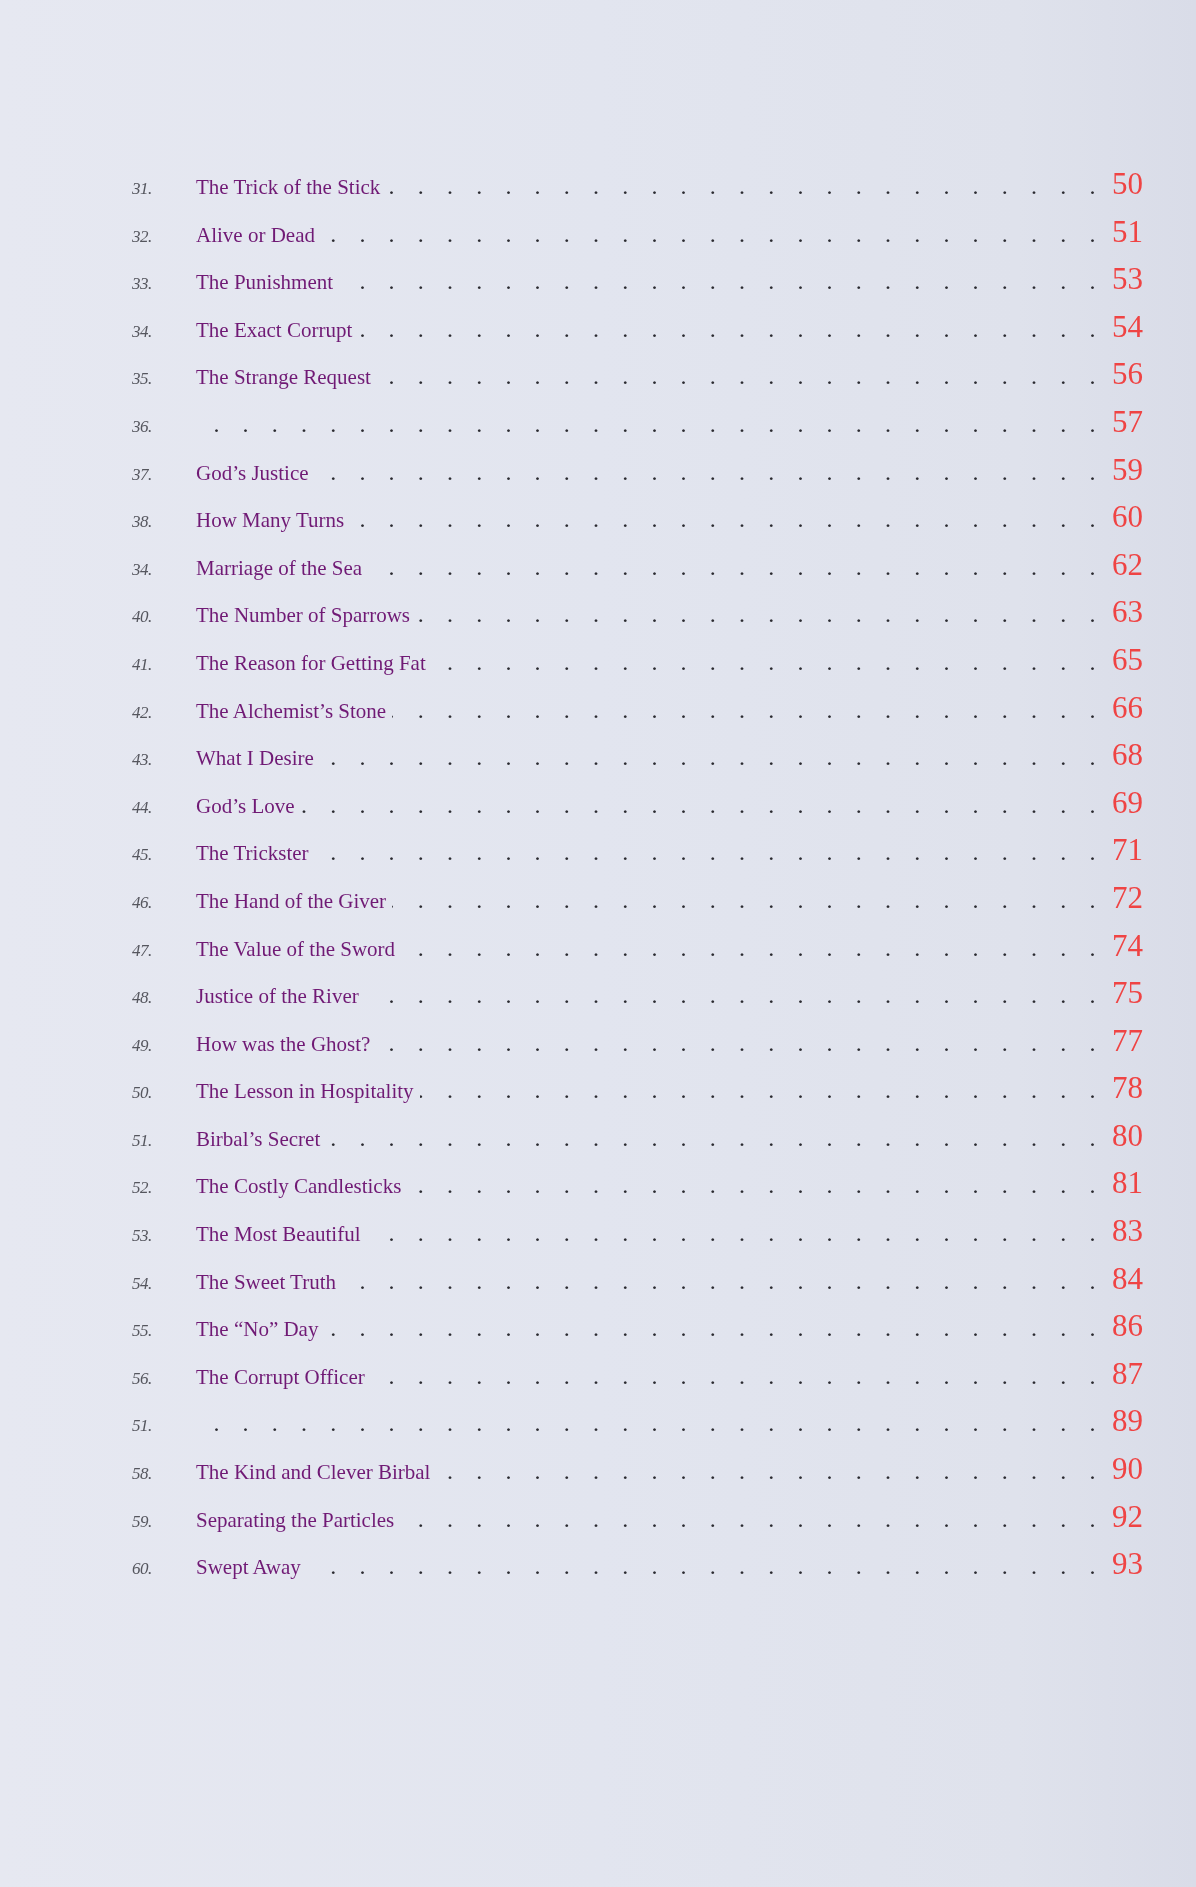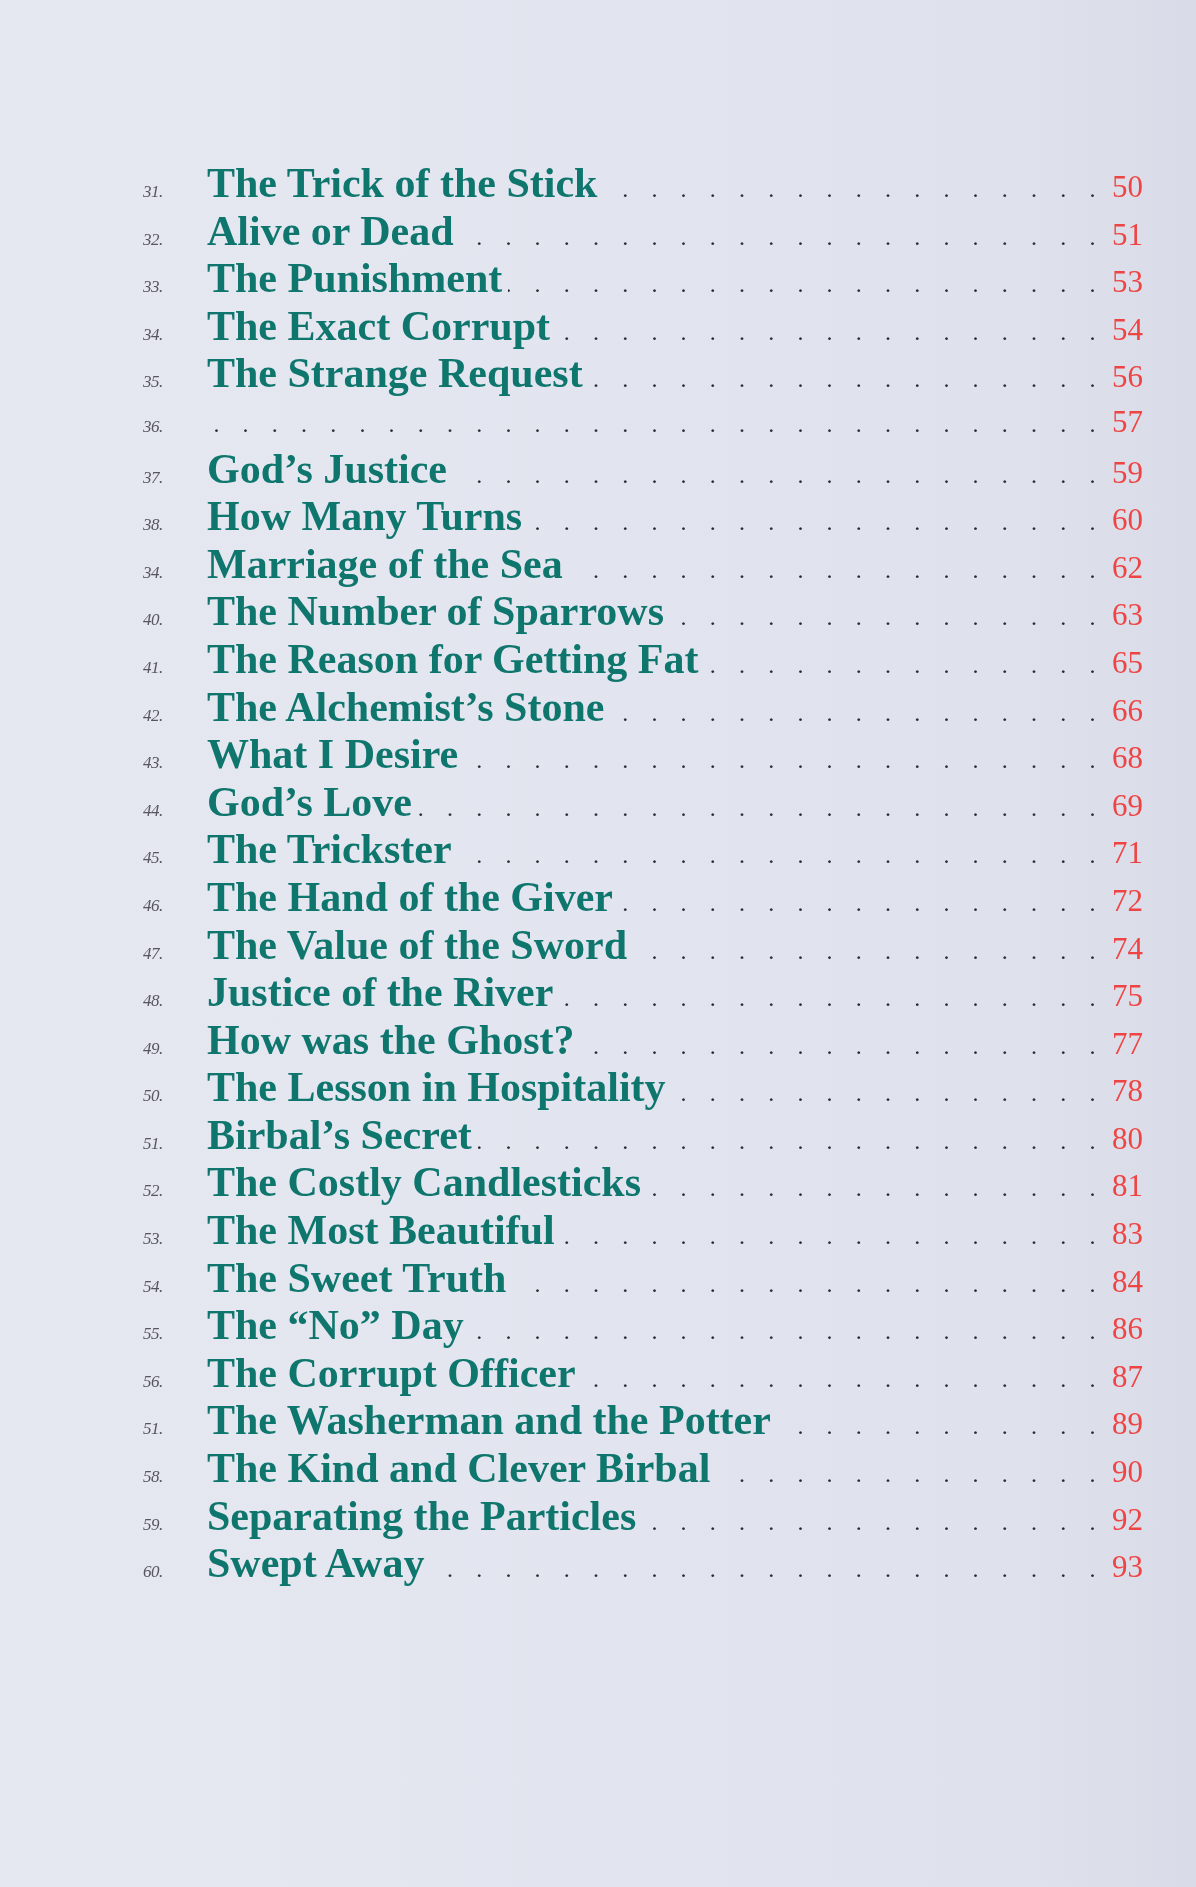--- a/index.html
+++ b/index.html
@@ -20,35 +20,33 @@
     left: 132px;
     top: 160px;
     width: 1018px;
   }
   .toc-row {
     display: flex;
     align-items: baseline;
     height: 47.6px;
     line-height: 47.6px;
     white-space: nowrap;
-    margin-left: 11px;
   }
   .num {
     width: 64px;
     flex: 0 0 64px;
     font-style: italic;
     font-size: 17px;
     color: #55565e;
     letter-spacing: -0.5px;
   }
   .title {
     flex: 0 0 auto;
-    font-size: 42px;
-    color: #0f766e;
-    font-weight: bold;
+    font-size: 21px;
+    color: #701a75;
   }
   .leader {
     flex: 1 1 auto;
     overflow: hidden;
     margin: 0 8px 0 6px;
     font-size: 24px;
     color: #2a2a30;
     letter-spacing: 8.6px;
     text-align: right;
     direction: rtl;
@@ -214,21 +212,20 @@
       <span class="page">86</span>
     </div>
   <div class="toc-row">
       <span class="num">56.</span>
       <span class="title">The Corrupt Officer</span>
       <span class="leader">. . . . . . . . . . . . . . . . . . . . . . . . . . . . . . . . . . . . . . . . . . . . . . . . . . . . . . . . . . . . . . . . . . . . . . . . . . . .</span>
       <span class="page">87</span>
     </div>
   <div class="toc-row">
       <span class="num">51.</span>
-      <span class="title">The Washerman and the Potter</span>
       <span class="leader">. . . . . . . . . . . . . . . . . . . . . . . . . . . . . . . . . . . . . . . . . . . . . . . . . . . . . . . . . . . . . . . . . . . . . . . . . . . .</span>
       <span class="page">89</span>
     </div>
   <div class="toc-row">
       <span class="num">58.</span>
       <span class="title">The Kind and Clever Birbal</span>
       <span class="leader">. . . . . . . . . . . . . . . . . . . . . . . . . . . . . . . . . . . . . . . . . . . . . . . . . . . . . . . . . . . . . . . . . . . . . . . . . . . .</span>
       <span class="page">90</span>
     </div>
   <div class="toc-row">

